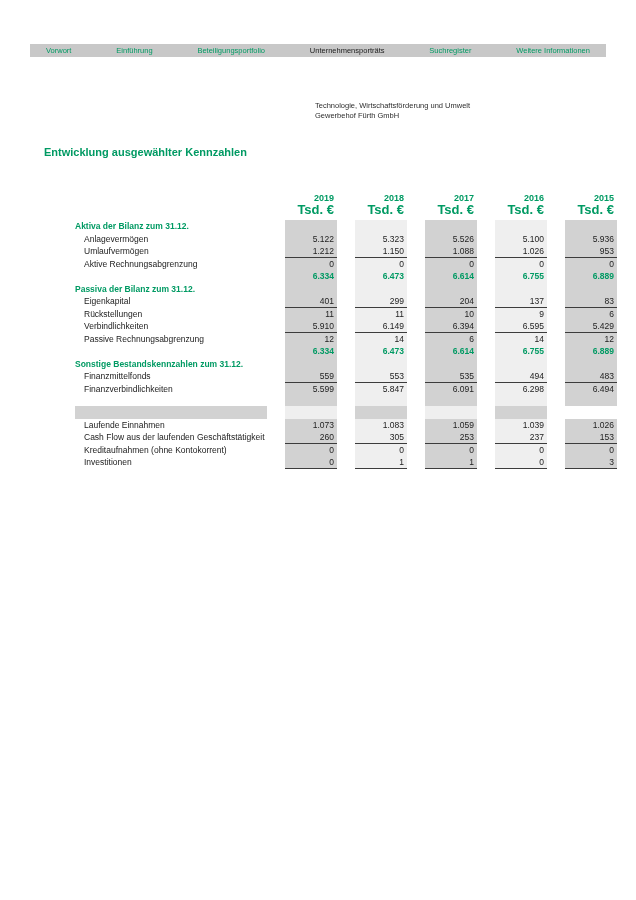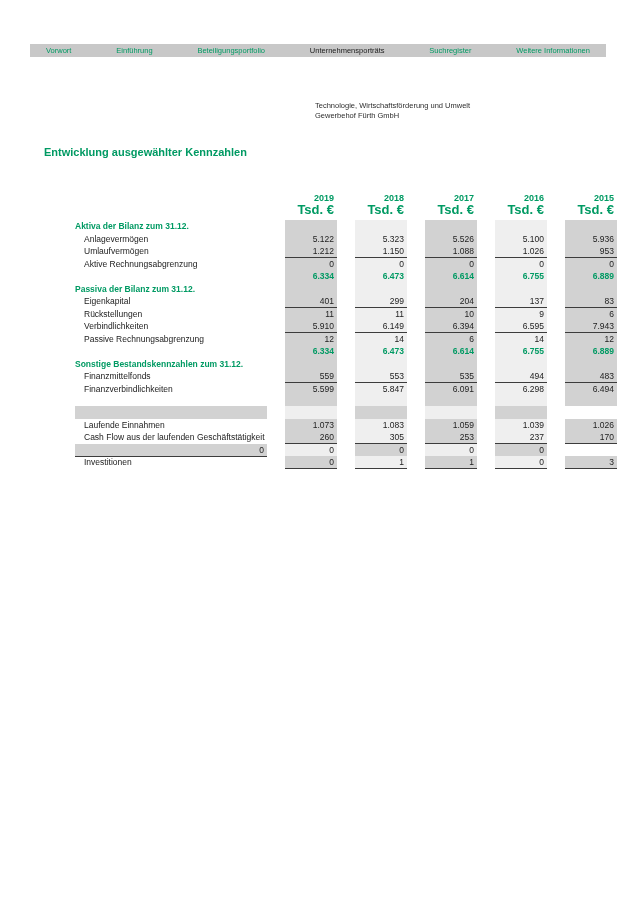--- a/index.html
+++ b/index.html
@@ -163,21 +163,21 @@
           <div class="c val shade-d">10</div>
           <div class="c val shade-l">9</div>
           <div class="c val shade-d">6</div>
         </div>
         <div class="trow data">
           <div class="c lab indent">Verbindlichkeiten</div>
           <div class="c val shade-d">5.910</div>
           <div class="c val shade-l">6.149</div>
           <div class="c val shade-d">6.394</div>
           <div class="c val shade-l">6.595</div>
-          <div class="c val shade-d">7.943</div>
+          <div class="c val shade-d">5.429</div>
         </div>
         <div class="trow data">
           <div class="c lab indent">Passive Rechnungsabgrenzung</div>
           <div class="c val shade-d">12</div>
           <div class="c val shade-l">14</div>
           <div class="c val shade-d">6</div>
           <div class="c val shade-l">14</div>
           <div class="c val shade-d">12</div>
         </div>
         <div class="trow total">
@@ -234,23 +234,24 @@
           <div class="c val shade-d">1.059</div>
           <div class="c val shade-l">1.039</div>
           <div class="c val shade-d">1.026</div>
         </div>
         <div class="trow data">
           <div class="c lab indent">Cash Flow aus der laufenden Geschäftstätigkeit</div>
           <div class="c val shade-d">260</div>
           <div class="c val shade-l">305</div>
           <div class="c val shade-d">253</div>
           <div class="c val shade-l">237</div>
-          <div class="c val shade-d">170</div>
-        </div>
-        <div class="trow data">
+          <div class="c val shade-d">153</div>
+        </div>
+        <div class="trow data">
+          <div class="c lab indent">Kreditaufnahmen (ohne Kontokorrent)</div>
           <div class="c val shade-d">0</div>
           <div class="c val shade-l">0</div>
           <div class="c val shade-d">0</div>
           <div class="c val shade-l">0</div>
           <div class="c val shade-d">0</div>
         </div>
         <div class="trow data">
           <div class="c lab indent">Investitionen</div>
           <div class="c val shade-d">0</div>
           <div class="c val shade-l">1</div>

